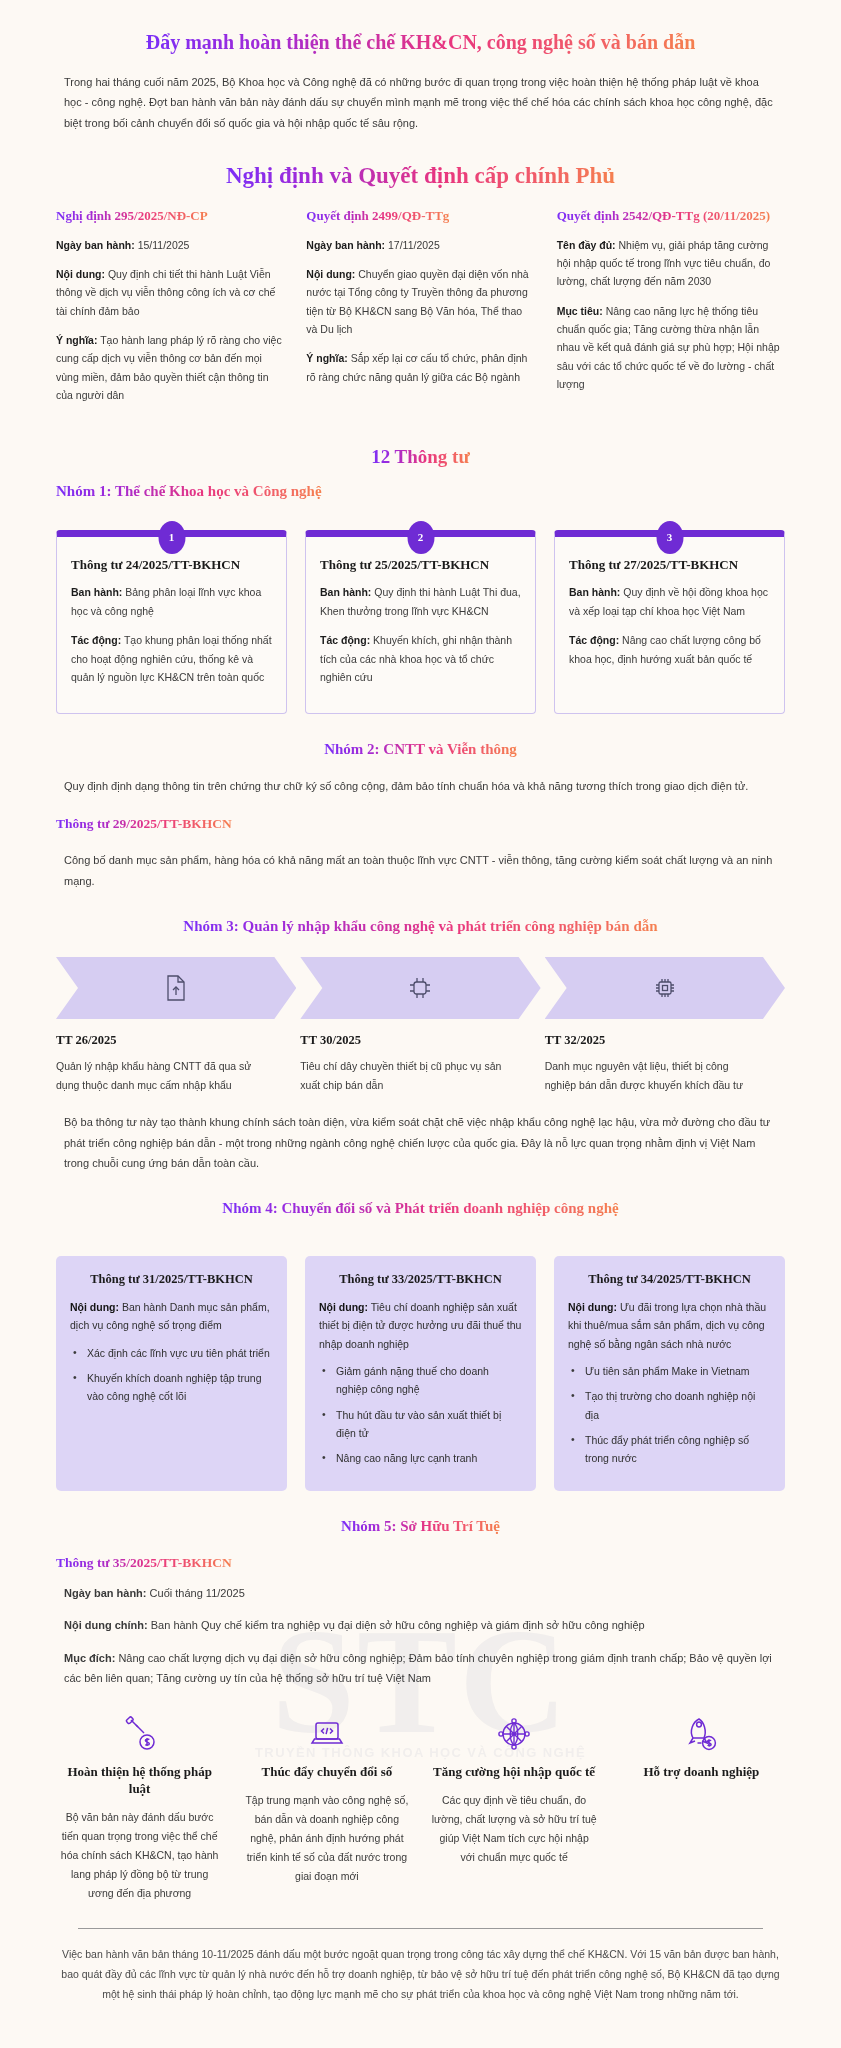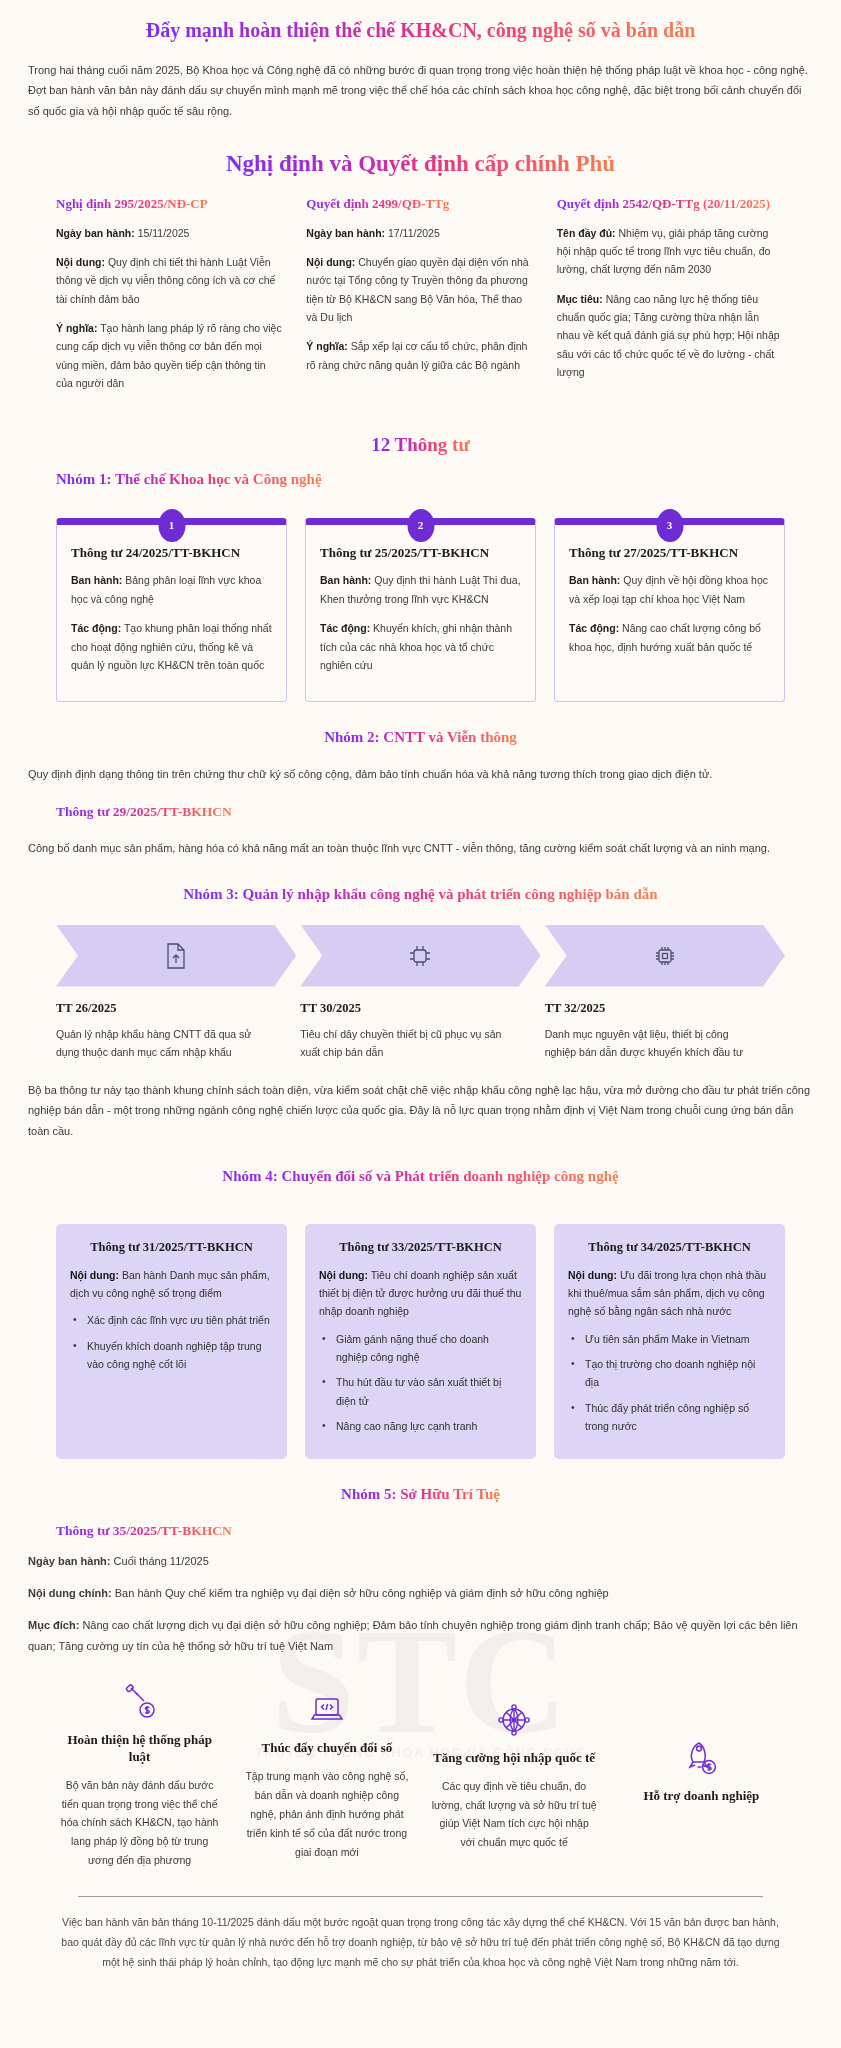--- a/index.html
+++ b/index.html
@@ -49,21 +49,21 @@
     background-clip: text;
     -webkit-text-fill-color: transparent;
     color: transparent;
     font-family: "Liberation Serif", serif;
     font-weight: bold;
     display: inline-block;
   }
 
   .h-main {
     text-align: center;
-    margin: 19px 0 0;
+    margin: 31px 0 0;
   }
   .h-main .grad { font-size: 20px; }
 
   .h-sec { text-align: center; margin: 30px 0 0; }
   .h-sec .grad { font-size: 23px; }
 
   .h-count { text-align: center; margin: 30px 0 12px; }
   .h-count .grad { font-size: 19px; }
 
   .h-group { margin: 14px 0 0 56px; }
@@ -74,21 +74,21 @@
   .h-impact .grad { font-size: 21px; }
 
   .tt-label { margin: 18px 0 0 56px; }
   .tt-label .grad { font-size: 13.5px; }
 
   
   p.body-text {
     font-size: 11px;
     line-height: 1.85;
     color: #3a3a3a;
-    margin: 18px 28px 0;
+    margin: 18px 64px 0;
   }
   p.body-text.tight { margin-top: 12px; }
 
   .footer-note {
     font-size: 10.5px;
     line-height: 1.9;
     color: #4a4a4a;
     text-align: center;
     margin: 16px 60px 0;
   }
@@ -254,21 +254,20 @@
     position: absolute;
     left: 3px;
     top: -1px;
     color: #3a3a3a;
   }
 
   
   .impact-row {
     display: flex;
     margin: 22px 46px 0;
-    align-items: center;
   }
   .impact-col {
     flex: 1 1 0;
     min-width: 0;
     text-align: center;
     padding: 0 11px;
   }
   .impact-icon { height: 48px; display: flex; align-items: center; justify-content: center; }
   .impact-col h5 {
     font-family: "Liberation Serif", serif;
@@ -304,21 +303,21 @@
     <span class="grad">Nghị định và Quyết định cấp chính Phủ</span>
   </div>
 
   <div class="decree-row">
     <div class="decree-col">
       <div class="decree-title">
         <span class="grad">Nghị định 295/2025/NĐ-CP</span>
       </div>
       <div class="field"><b>Ngày ban hành:</b><span> 15/11/2025</span></div>
       <div class="field"><b>Nội dung:</b><span> Quy định chi tiết thi hành Luật Viễn thông về dịch vụ viễn thông công ích và cơ chế tài chính đảm bảo</span></div>
-      <div class="field"><b>Ý nghĩa:</b><span> Tạo hành lang pháp lý rõ ràng cho việc cung cấp dịch vụ viễn thông cơ bản đến mọi vùng miền, đảm bảo quyền tiếp cận thông tin của người dân</span></div>
+      <div class="field"><b>Ý nghĩa:</b><span> Tạo hành lang pháp lý rõ ràng cho việc cung cấp dịch vụ viễn thông cơ bản đến mọi vùng miền, đảm bảo quyền thiết cận thông tin của người dân</span></div>
     </div>
     <div class="decree-col">
       <div class="decree-title">
         <span class="grad">Quyết định 2499/QĐ-TTg</span>
       </div>
       <div class="field"><b>Ngày ban hành:</b><span> 17/11/2025</span></div>
       <div class="field"><b>Nội dung:</b><span> Chuyển giao quyền đại diện vốn nhà nước tại Tổng công ty Truyền thông đa phương tiện từ Bộ KH&amp;CN sang Bộ Văn hóa, Thể thao và Du lịch</span></div>
       <div class="field"><b>Ý nghĩa:</b><span> Sắp xếp lại cơ cấu tổ chức, phân định rõ ràng chức năng quản lý giữa các Bộ ngành</span></div>
     </div>
     <div class="decree-col">

